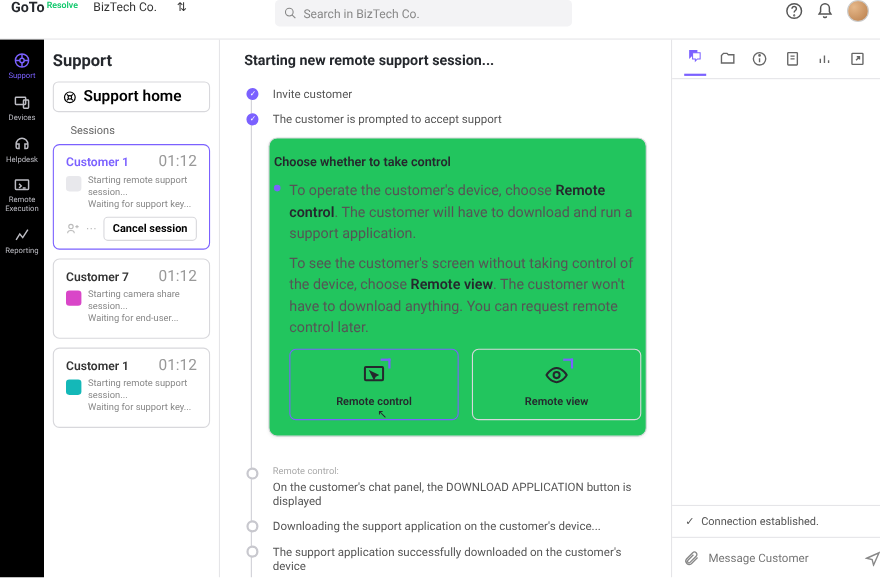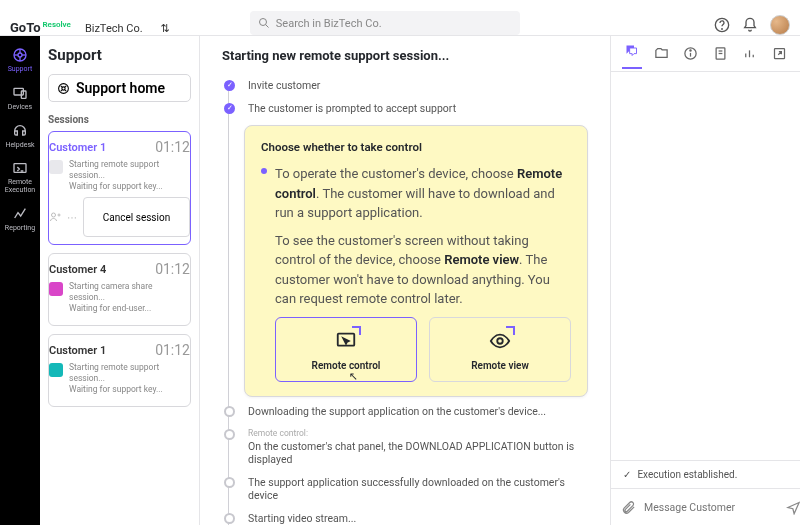--- a/index.html
+++ b/index.html
@@ -1,57 +1,57 @@
 <!DOCTYPE html>
 <html><head>
 <meta charset="utf-8">
 <style>
 *{box-sizing:border-box;margin:0;padding:0;font-family:-apple-system,BlinkMacSystemFont,"Segoe UI",Roboto,Arial,sans-serif}
 body{width:800px;height:525px;overflow:hidden;background:#fff;font-size:11px;color:#25282d}
-.topbar{height:36px;border-bottom:1px solid #e5e5e8;display:flex;align-items:flex-end;padding:0 10px}
+.topbar{height:36px;border-bottom:1px solid #e5e5e8;display:flex;align-items:flex-start;padding:0 10px}
 .logo{font-weight:700;font-size:13px;display:flex;align-items:flex-start}
 .logo sup{color:#0ec76a;font-size:8px;font-weight:600;margin-left:2px}
 .org{margin-left:14px;font-size:11px;display:flex;align-items:center;gap:18px;color:#333}
 .search{flex:0 0 270px;margin-left:80px;height:24px;background:#f3f3f5;border-radius:4px;display:flex;align-items:center;padding:0 8px;color:#888;gap:6px}
 .spacer{flex:1}
 .top-icons{display:flex;align-items:center;gap:12px;color:#555}
 .avatar{width:20px;height:20px;border-radius:50%;background:radial-gradient(circle at 30% 30%,#e6b88a,#b87d4a);border:1px solid #ccc}
 .shell{display:flex;height:489px}
 .rail{width:40px;background:#000;color:#bdbdc4;display:flex;flex-direction:column;align-items:center;padding-top:6px;gap:2px}
 .rail-item{width:40px;display:flex;flex-direction:column;align-items:center;padding:5px 0;font-size:7px;gap:2px;cursor:pointer}
 .rail-item.active{color:#7b61ff}
 .rail-ico{width:16px;height:16px;display:flex;align-items:center;justify-content:center}
 .side{width:160px;border-right:1px solid #e5e5e8;padding:10px 8px;overflow:hidden}
 .side h1{font-size:15px;font-weight:700;margin-bottom:10px}
 .home-btn{width:100%;height:28px;border:1px solid #d8d8dc;border-radius:5px;background:#fff;display:flex;align-items:center;gap:6px;padding:0 8px;font-size:14px;font-weight:600;cursor:pointer}
-.side-label{font-size:10px;color:#666;margin:12px 0 6px;font-weight:700}
-.sess{border:1px solid #d8d8dc;border-radius:6px;padding:7px 0;margin-bottom:8px}
+.side-label{font-size:10px;color:#666;margin:12px 16px 6px;font-weight:400}
+.sess{border:1px solid #d8d8dc;border-radius:6px;padding:7px 11px;margin-bottom:8px}
 .sess.active{border-color:#7b61ff}
 .sess-head{display:flex;justify-content:space-between;align-items:center;margin-bottom:4px}
 .sess-name{font-size:11px;font-weight:600;color:#333}
 .sess.active .sess-name{color:#7b61ff}
 .sess-time{font-size:14px;color:#999}
 .sess-body{display:flex;gap:6px;margin-bottom:4px}
 .sess-ico{width:14px;height:14px;border-radius:3px;background:#e8e8ec;flex-shrink:0;margin-top:1px}
 .sess-ico.pink{background:#d946c8}
 .sess-ico.teal{background:#14b8b8}
 .sess-txt{font-size:8.5px;color:#888;line-height:1.3}
 .sess-foot{display:flex;gap:6px;align-items:center;margin-top:5px}
 .sess-foot-ico{color:#bbb;font-size:10px}
-.cancel-btn{flex:1;height:40px;border:1px solid #d8d8dc;border-radius:4px;background:#fff;font-size:10px;font-weight:400;cursor:pointer}
+.cancel-btn{flex:1;height:22px;border:1px solid #d8d8dc;border-radius:4px;background:#fff;font-size:10px;font-weight:700;cursor:pointer}
 .main{flex:1;padding:12px 22px;overflow:hidden;position:relative}
 .main h2{font-size:13px;font-weight:700;margin-bottom:16px}
 .timeline{position:relative;padding-left:26px}
 .tl-line{position:absolute;left:6px;top:6px;bottom:0;width:1px;background:#d0d0d6}
 .tl-item{position:relative;margin-bottom:10px;font-size:10.5px;color:#555}
 .tl-dot{position:absolute;left:-24px;top:1px;width:11px;height:11px;border-radius:50%;background:#fff;border:2px solid #c8c8ce}
 .tl-dot.done{background:#7b61ff;border-color:#7b61ff}
 .tl-dot.done::after{content:"✓";color:#fff;font-size:7px;position:absolute;left:1px;top:-1px}
 .tl-label{font-size:8.5px;color:#aaa;margin-bottom:2px}
-.card{border:1px solid #d8d8dc;border-radius:8px;padding:14px 16px;margin:6px 0 8px -4px;background:#fef9c3;box-shadow:0 1px 3px rgba(0,0,0,.05)}
+.card{border:1px solid #d8d8dc;border-radius:8px;padding:14px 4px;margin:6px 0 27px -4px;background:#22c55e;box-shadow:0 1px 3px rgba(0,0,0,.05)}
 .card-title{font-size:11.5px;font-weight:600;margin-bottom:10px}
 .card-body{position:relative;padding-left:14px}
 .card-dot{position:absolute;left:0;top:4px;width:6px;height:6px;border-radius:50%;background:#7b61ff}
 .card p{font-size:13px;color:#555;line-height:1.5;margin-bottom:8px}
 .card p b{color:#25282d;font-weight:600}
 .opts{display:flex;gap:12px;margin-top:6px}
 .opt{flex:1;border:1px solid #d8d8dc;border-radius:6px;padding:10px 8px;display:flex;flex-direction:column;align-items:center;gap:6px;cursor:pointer;position:relative}
 .opt.selected{border-color:#7b61ff}
 .opt-ico{width:26px;height:26px;display:flex;align-items:center;justify-content:center;position:relative}
 .opt-corner{position:absolute;width:9px;height:9px;border-top:2px solid #7b61ff;border-right:2px solid #7b61ff;top:-2px;right:-2px}
@@ -194,21 +194,21 @@
               <path d="M3 20c0-3 3-5 6-5s6 2 6 5M17 8h6M20 5v6"></path>
             </svg>
           </span>
           <span class="sess-foot-ico">⋯</span>
           <button class="cancel-btn">Cancel session</button>
         </div>
     </div>
 
     <div class="sess">
       <div class="sess-head">
-          <span class="sess-name">Customer 4</span>
+          <span class="sess-name">Customer 7</span>
           <span class="sess-time">01:12</span>
         </div>
       <div class="sess-body">
           <div class="sess-ico pink"></div>
           <div class="sess-txt">
             <div>Starting camera share session...</div>
             <div>Waiting for end-user...</div>
           </div>
         </div>
     </div>
@@ -260,22 +260,22 @@
                     <path d="M2 12s4-7 10-7 10 7 10 7-4 7-10 7S2 12 2 12z"></path>
                     <circle cx="12" cy="12" r="3"></circle>
                   </svg>
                 </div>
               <div class="opt-label">Remote view</div>
             </div>
           </div>
         </div>
       </div>
 
+      <div class="tl-item"><div class="tl-dot"></div><div class="tl-label">Remote control:</div><span>On the customer's chat panel, the DOWNLOAD APPLICATION button is displayed</span></div>
       <div class="tl-item"><div class="tl-dot"></div><span>Downloading the support application on the customer's device...</span></div>
-      <div class="tl-item"><div class="tl-dot"></div><div class="tl-label">Remote control:</div><span>On the customer's chat panel, the DOWNLOAD APPLICATION button is displayed</span></div>
       <div class="tl-item"><div class="tl-dot"></div><span>The support application successfully downloaded on the customer's device</span></div>
       <div class="tl-item"><div class="tl-dot"></div><span>Starting video stream...</span></div>
     </div>
   </div>
 
   <div class="rpanel">
     <div class="rtabs">
       <div class="rtab active">
           <svg width="15" height="15" viewBox="0 0 24 24" fill="currentColor">
             <path d="M4 4h12v9H8l-4 4z"></path>
@@ -311,21 +311,21 @@
       <div class="rtab">
           <svg width="15" height="15" viewBox="0 0 24 24" fill="none" stroke="currentColor" stroke-width="2">
             <rect x="4" y="4" width="16" height="16" rx="1"></rect>
             <path d="M10 14l5-5M15 13V9h-4"></path>
           </svg>
         </div>
     </div>
     <div class="rbody"></div>
     <div class="rstatus">
         <span>✓</span>
-        <span>Execution established.</span>
+        <span>Connection established.</span>
       </div>
     <div class="rinput">
       <span>
           <svg width="15" height="15" viewBox="0 0 24 24" fill="none" stroke="currentColor" stroke-width="2">
             <path d="M21 11l-9 9a5 5 0 01-7-7l9-9a3.5 3.5 0 015 5l-9 9a2 2 0 01-3-3l8-8"></path>
           </svg>
         </span>
       <input placeholder="Message Customer" style="">
       <span>
           <svg width="15" height="15" viewBox="0 0 24 24" fill="none" stroke="currentColor" stroke-width="2">

